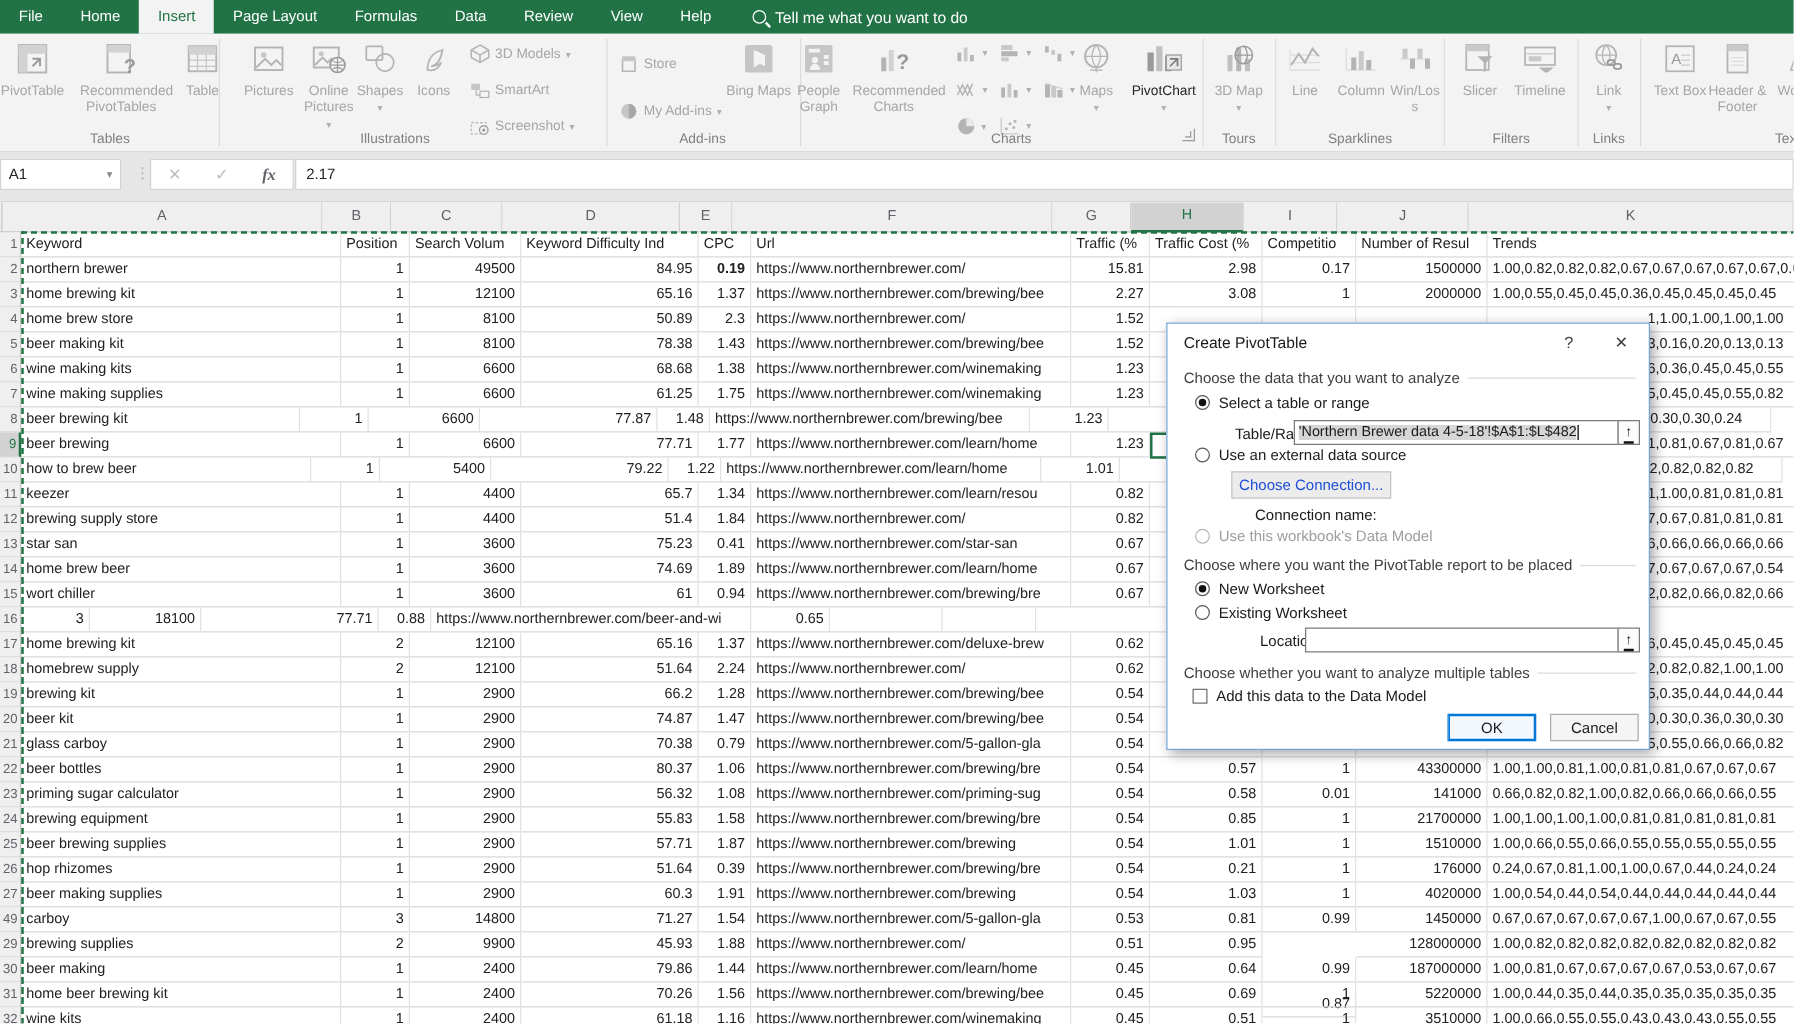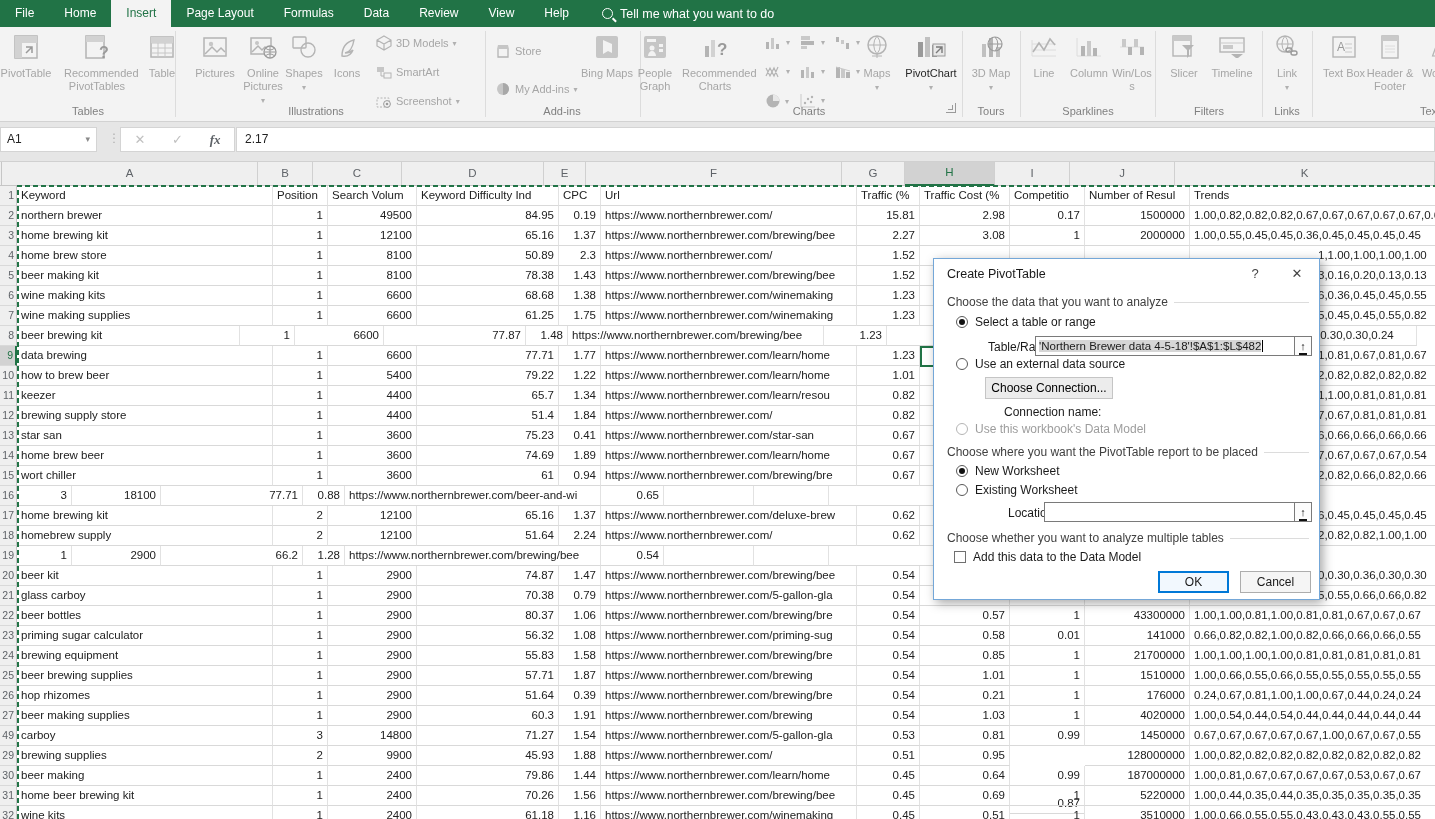--- a/index.html
+++ b/index.html
@@ -74,21 +74,21 @@
   .rdo.dis { border-color:#b5b5b5; }
   .dis-t { color:#9d9d9d; }
   .cbx { width:12px; height:12px; border:1px solid #707070; background:#fff; flex:none; }
   .fld { position:absolute; height:20px; background:#fff; border:1px solid #7a7a7a; font-size:11.5px; line-height:18px; padding-left:3px; overflow:hidden; white-space:nowrap; }
   .fld .hl { background:#d6d6d6; }
   .fld .caret-i { border-left:1px solid #000; margin-left:1px; }
   .collapse { position:absolute; width:18px; height:20px; background:#fcfcfc; border:1px solid #7a7a7a; text-align:center; line-height:18px; font-size:11px; color:#111; }
   .collapse span { border-bottom:2px solid #111; padding:0 1px; line-height:13px; display:inline-block; }
   .dbtn { position:absolute; height:22px; background:#f5f5f5; border:1px solid #adadad; text-align:center; font-size:12px; color:#1a1a1a; line-height:20px; }
   .dbtn.primary { background:#f2f8fe; border:1px solid #0078d7; box-shadow:inset 0 0 0 1px #0078d7; }
-  .dbtn.disabled { background:#ececec; border-color:#c5c5c5; color:#000000; }
+  .dbtn.disabled { background:#ececec; border-color:#c5c5c5; color:#1d4ed8; }
   .dlg-lab { position:absolute; color:#1a1a1a; }
 </style>
 </head>
 <body>
 
 <div id="app">
 
   <div class="tabbar">
     <div id="tabs" style="display:flex">
         <div class="rtab">File</div>
@@ -475,21 +475,21 @@
           <div class="cell al-l" style="width: 75px;">Competitio</div>
           <div class="cell al-l" style="width: 105px;">Number of Resul</div>
           <div class="cell al-l" style="width: 260px;">Trends</div>
         </div>
         <div class="grow">
           <div class="rh">2</div>
           <div class="cell al-l" style="width: 256px;">northern brewer</div>
           <div class="cell al-r" style="width: 55px;">1</div>
           <div class="cell al-r" style="width: 89px;">49500</div>
           <div class="cell al-r" style="width: 142px;">84.95</div>
-          <div class="cell al-r" style="width: 42px;">0.19</div>
+          <div class="cell al-r" style="width: 42px; font-weight: bold;">0.19</div>
           <div class="cell al-l" style="width: 256px;">https://www.northernbrewer.com/</div>
           <div class="cell al-r" style="width: 63px;">15.81</div>
           <div class="cell al-r" style="width: 90px;">2.98</div>
           <div class="cell al-r" style="width: 75px;">0.17</div>
           <div class="cell al-r" style="width: 105px;">1500000</div>
           <div class="cell al-l" style="width: 260px;">1.00,0.82,0.82,0.82,0.67,0.67,0.67,0.67,0.67,0.6</div>
         </div>
         <div class="grow">
           <div class="rh">3</div>
           <div class="cell al-l" style="width: 256px;">home brewing kit</div>
@@ -569,35 +569,35 @@
           <div class="cell al-r" style="width: 42px;">1.48</div>
           <div class="cell al-l" style="width: 256px;">https://www.northernbrewer.com/brewing/bee</div>
           <div class="cell al-r" style="width: 63px;">1.23</div>
           <div class="cell al-r" style="width: 90px;"></div>
           <div class="cell al-r" style="width: 75px;"></div>
           <div class="cell al-r" style="width: 105px;"></div>
           <div class="cell al-l tail" style="width: 260px;">0,0.30,0.30,0.30,0.24</div>
         </div>
         <div class="grow">
           <div class="rh sel">9</div>
-          <div class="cell al-l" style="width: 256px;">data brewing</div>
+          <div class="cell al-l" style="width: 256px;">beer brewing</div>
           <div class="cell al-r" style="width: 55px;">1</div>
           <div class="cell al-r" style="width: 89px;">6600</div>
           <div class="cell al-r" style="width: 142px;">77.71</div>
           <div class="cell al-r" style="width: 42px;">1.77</div>
           <div class="cell al-l" style="width: 256px;">https://www.northernbrewer.com/learn/home</div>
           <div class="cell al-r" style="width: 63px;">1.23</div>
           <div class="cell al-r" style="width: 90px;"></div>
           <div class="cell al-r" style="width: 75px;"></div>
           <div class="cell al-r" style="width: 105px;"></div>
           <div class="cell al-l tail" style="width: 260px;">1,0.81,0.67,0.81,0.67</div>
         </div>
         <div class="grow">
           <div class="rh">10</div>
-          <div class="cell al-l" style="width: 256px;">how to brew beer</div>
+          <div class="cell al-l" style="width: 232px;">how to brew beer</div>
           <div class="cell al-r" style="width: 55px;">1</div>
           <div class="cell al-r" style="width: 89px;">5400</div>
           <div class="cell al-r" style="width: 142px;">79.22</div>
           <div class="cell al-r" style="width: 42px;">1.22</div>
           <div class="cell al-l" style="width: 256px;">https://www.northernbrewer.com/learn/home</div>
           <div class="cell al-r" style="width: 63px;">1.01</div>
           <div class="cell al-r" style="width: 90px;"></div>
           <div class="cell al-r" style="width: 75px;"></div>
           <div class="cell al-r" style="width: 105px;"></div>
           <div class="cell al-l tail" style="width: 260px;">2,0.82,0.82,0.82,0.82</div>
@@ -708,20 +708,21 @@
           <div class="cell al-r" style="width: 42px;">2.24</div>
           <div class="cell al-l" style="width: 256px;">https://www.northernbrewer.com/</div>
           <div class="cell al-r" style="width: 63px;">0.62</div>
           <div class="cell al-r" style="width: 90px;"></div>
           <div class="cell al-r" style="width: 75px;"></div>
           <div class="cell al-r" style="width: 105px;"></div>
           <div class="cell al-l tail" style="width: 260px;">2,0.82,0.82,1.00,1.00</div>
         </div>
         <div class="grow">
           <div class="rh">19</div>
+          <div class="cell al-l" style="width: 256px;">brewing kit</div>
           <div class="cell al-r" style="width: 55px;">1</div>
           <div class="cell al-r" style="width: 89px;">2900</div>
           <div class="cell al-r" style="width: 142px;">66.2</div>
           <div class="cell al-r" style="width: 42px;">1.28</div>
           <div class="cell al-l" style="width: 256px;">https://www.northernbrewer.com/brewing/bee</div>
           <div class="cell al-r" style="width: 63px;">0.54</div>
           <div class="cell al-r" style="width: 90px;"></div>
           <div class="cell al-r" style="width: 75px;"></div>
           <div class="cell al-r" style="width: 105px;"></div>
           <div class="cell al-l tail" style="width: 260px;">5,0.35,0.44,0.44,0.44</div>

